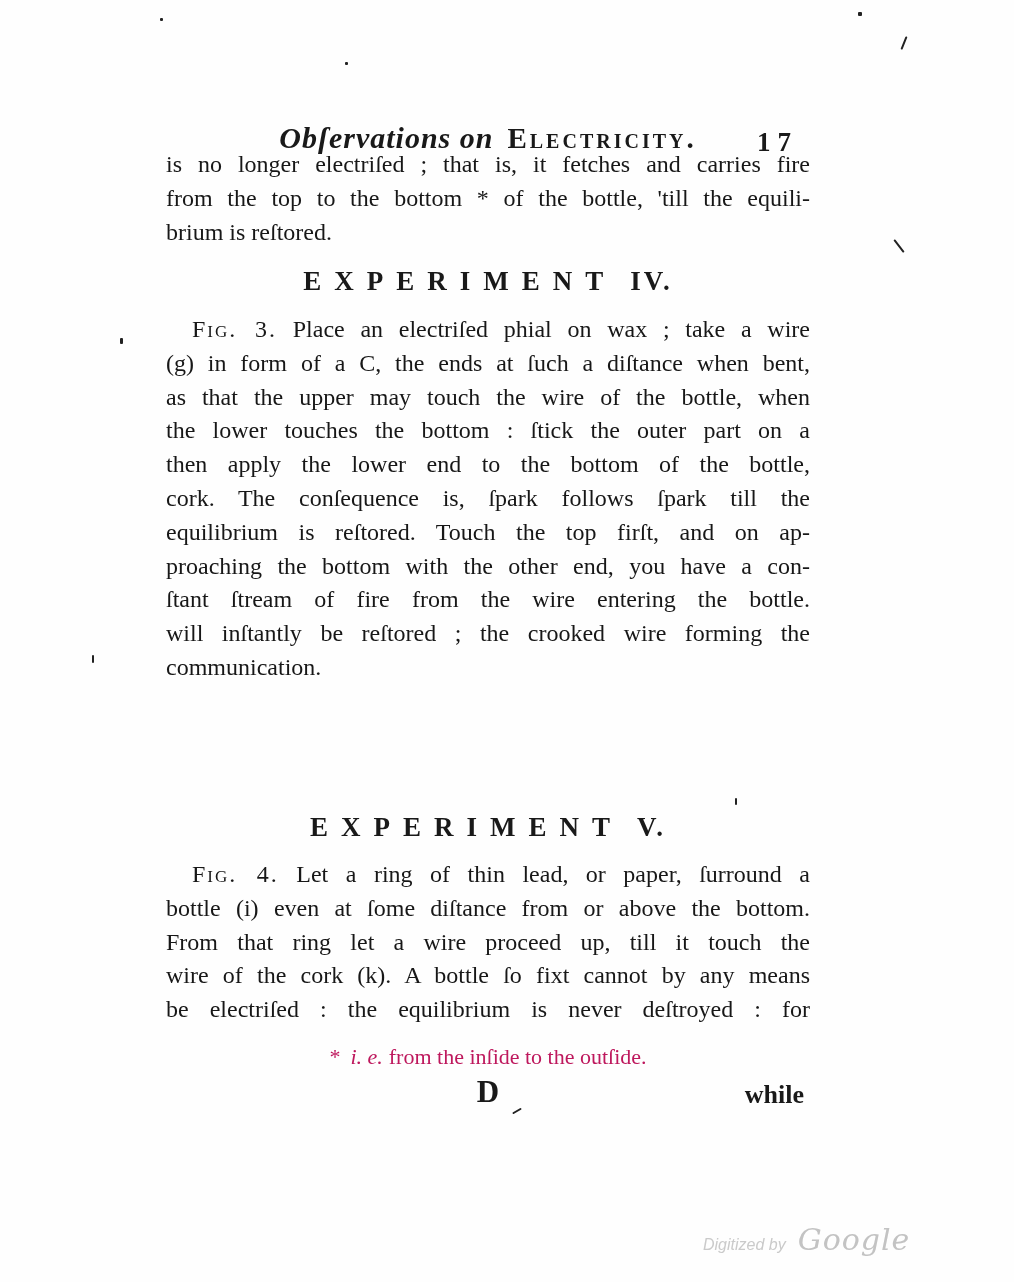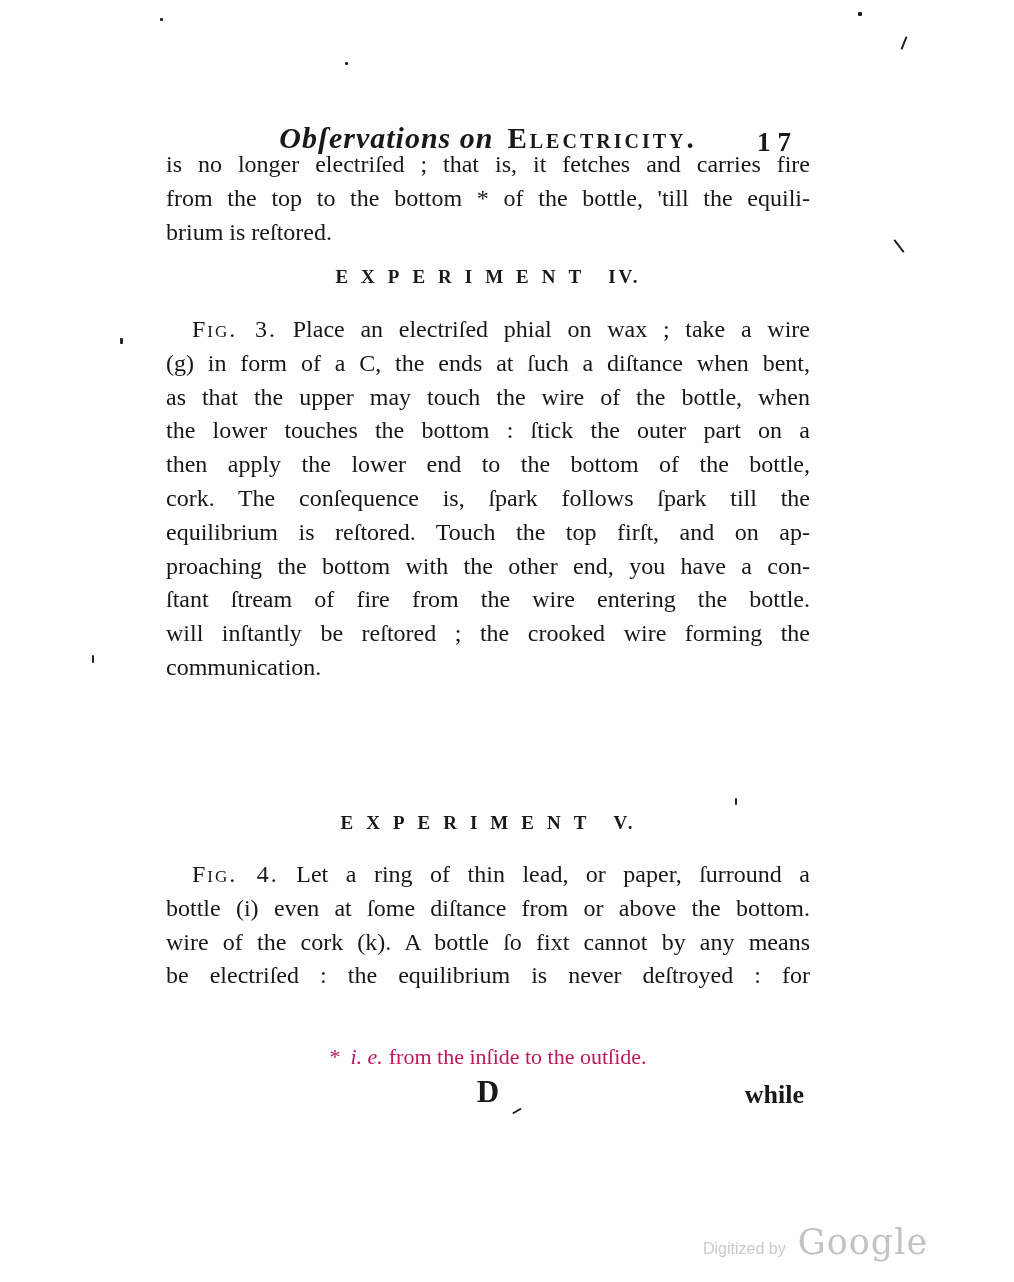--- a/index.html
+++ b/index.html
@@ -24,43 +24,43 @@
     text-align:justify;text-align-last:justify;
     white-space:normal;font-weight:500;
   }
   .line.lastline{text-align-last:left;}
   .line.indent{text-indent:26px;}
   .smallcaps{font-variant:small-caps;letter-spacing:2px;}
 
   .intro{top:148px;}
   .exp-heading{
     position:absolute;left:166px;width:644px;text-align:center;
-    font-size:19px;font-weight:700;white-space:nowrap;
+    font-size:27px;font-weight:700;white-space:nowrap;
   }
   .exp-word{letter-spacing:13px;}
   .exp-num{letter-spacing:3px;margin-left:14px;}
   .heading-iv{top:266px;}
   .para-fig3{top:313px;}
   .heading-v{top:812px;}
   .para-fig4{top:858px;}
 
   
   .footnote{position:absolute;top:1044px;left:166px;width:644px;text-align:center;
     font-size:22px;color:#be185d;}
   .fn-abbrev{font-style:italic;margin:0 6px 0 10px;}
 
   
   .sigrow{position:absolute;top:1074px;left:166px;width:644px;height:40px;}
   .sigmark{position:absolute;left:0;width:100%;text-align:center;font-size:31px;font-weight:700;}
   .catchword{position:absolute;right:6px;top:6px;font-size:26px;font-weight:700;}
 
   
-  .watermark{position:absolute;top:1222px;left:703px;display:flex;align-items:baseline;}
+  .watermark{position:absolute;top:1222px;left:703px;display:flex;align-items:baseline;font-style:italic;}
   .wm-prefix{font-family:"Liberation Sans","DejaVu Sans",sans-serif;font-size:16px;color:#cacaca;}
-  .wm-logo{font-family:"DejaVu Serif",serif;font-size:35px;color:#c3c3c3;margin-left:12px;letter-spacing:1px;}
+  .wm-logo{font-family:"DejaVu Serif",serif;font-size:30px;color:#c3c3c3;margin-left:12px;letter-spacing:1px;}
 
   
   .speck{position:absolute;background:#222;border-radius:1px;}
 </style>
 </head>
 <body>
 
 <div class="sheet">
 
   <div class="runhead">
@@ -95,20 +95,21 @@
     <div class="line lastline">communication.</div>
   </div>
 
   <div class="exp-heading heading-v">
     <span class="exp-word">EXPERIMENT</span><span class="exp-num">V.</span>
   </div>
 
   <div class="block para-fig4">
     <div class="line indent"><span class="smallcaps">Fig. 4.</span> <span>Let a ring of thin lead, or paper, ſurround a</span></div>
     <div class="line">bottle (i) even at ſome diſtance from or above the bottom.</div>
+    <div class="line">From that ring let a wire proceed up, till it touch the</div>
     <div class="line">wire of the cork (k).  A bottle ſo fixt cannot by any means</div>
     <div class="line">be electriſed : the equilibrium is never deſtroyed : for</div>
   </div>
 
   <div class="footnote">
     <span>*</span><span class="fn-abbrev">i. e.</span><span>from the inſide to the outſide.</span>
   </div>
 
   <div class="sigrow">
     <div class="sigmark">D</div>

